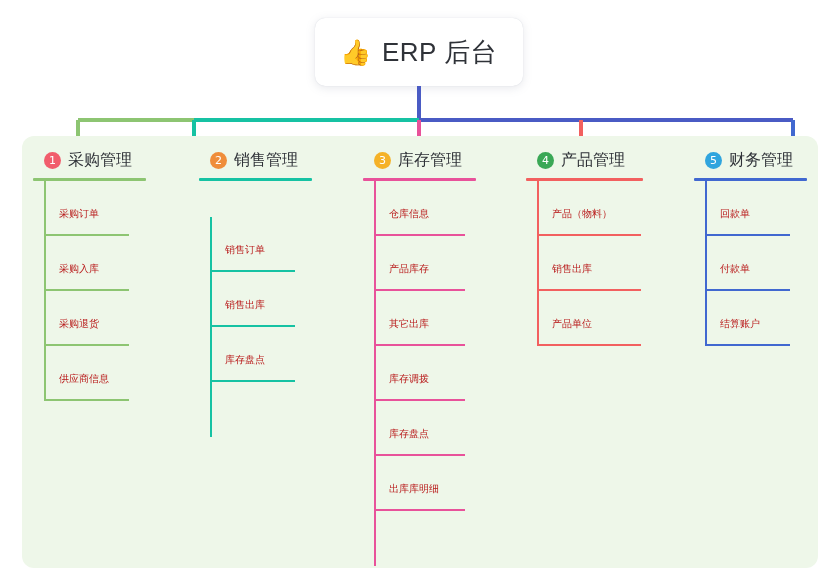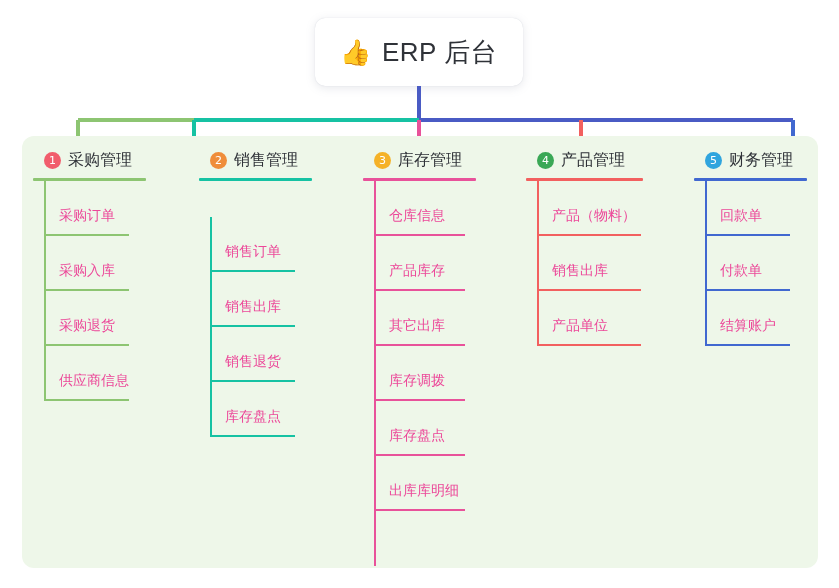--- a/index.html
+++ b/index.html
@@ -103,22 +103,22 @@
     width: 2px;
   }
   .leaf {
     position: relative;
     height: 55px;
   }
   .leaf-label {
     position: absolute;
     left: 26px;
     top: 26px;
-    font-size: 14px;
-    color: #ec4899;
+    font-size: 10px;
+    color: #b91c1c;
     white-space: nowrap;
   }
   .leaf-rule {
     position: absolute;
     left: 11px;
     top: 53px;
     height: 2px;
   }
 </style>
 </head>
@@ -182,24 +182,20 @@
           <div class="trunk" style="background: rgb(22, 194, 163); height: 220px;"></div>
           <div class="leaf">
             <div class="leaf-label">销售订单</div>
             <div class="leaf-rule" style="background: rgb(22, 194, 163); width: 85px;"></div>
           </div>
           <div class="leaf">
             <div class="leaf-label">销售出库</div>
             <div class="leaf-rule" style="background: rgb(22, 194, 163); width: 85px;"></div>
           </div>
           <div class="leaf">
-            <div class="leaf-label">销售退货</div>
-            <div class="leaf-rule" style="background: rgb(22, 194, 163); width: 85px;"></div>
-          </div>
-          <div class="leaf">
             <div class="leaf-label">库存盘点</div>
             <div class="leaf-rule" style="background: rgb(22, 194, 163); width: 85px;"></div>
           </div>
         </div>
       </div>
       <div class="column" style="left: 363px;">
         <div class="col-head">
           <span class="badge" style="background: rgb(245, 178, 40);">3</span>
           <span class="col-title">库存管理</span>
         </div>

